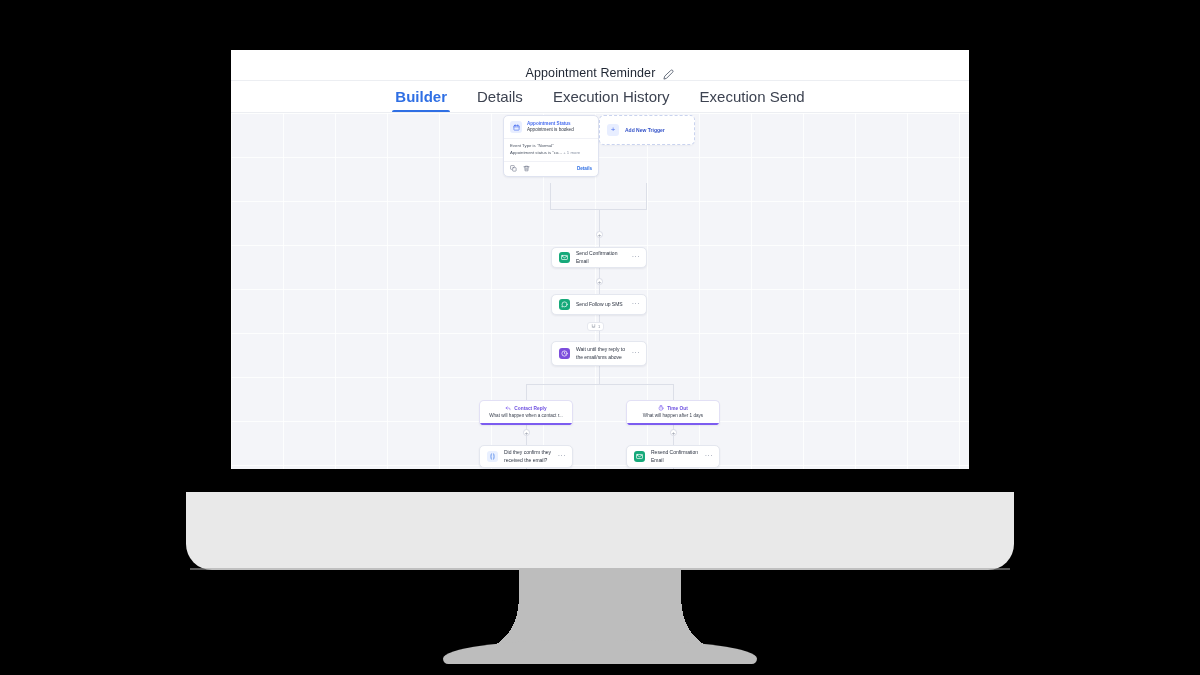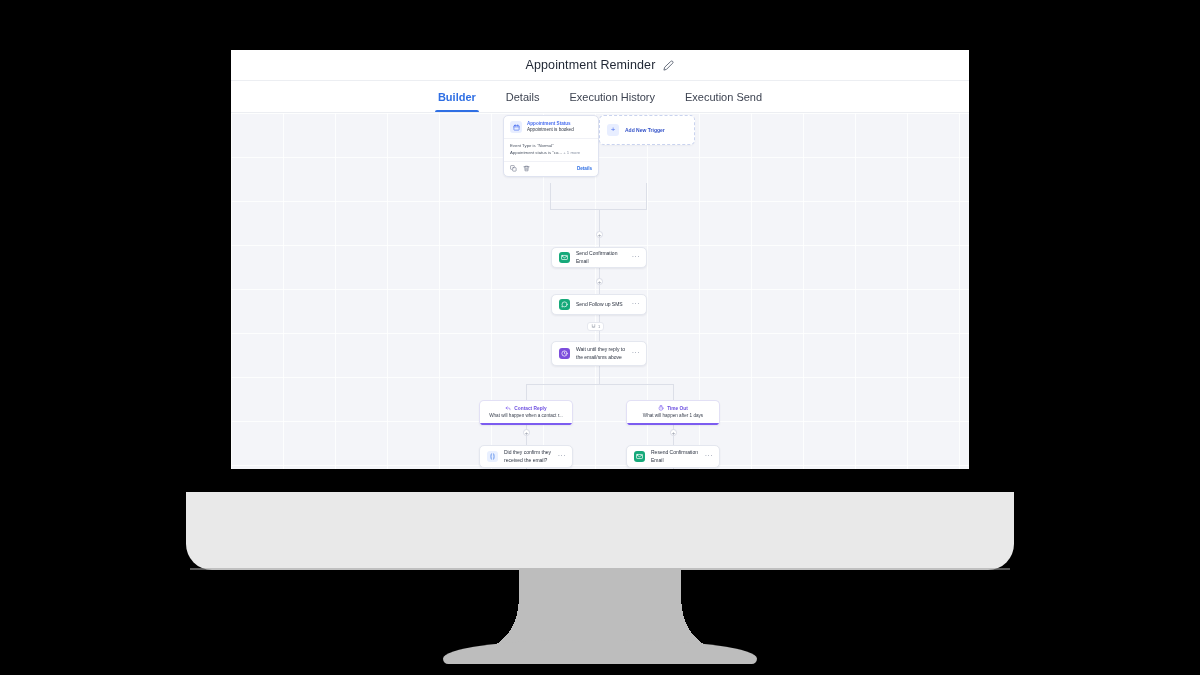--- a/index.html
+++ b/index.html
@@ -42,31 +42,31 @@
     background: radial-gradient(circle at 0% 0%, transparent 48px, #bdbdbd 48px);
   }
   #neck-r {
     position: absolute; left: 670px; top: 604px; width: 60px; height: 48px;
     background: radial-gradient(circle at 100% 0%, transparent 48px, #bdbdbd 48px);
   }
 
   
   #app { width: 100%; height: 100%; display: flex; flex-direction: column; background:#fff; }
   .topbar {
-    height: 31px; flex: none; display:flex; align-items:center; justify-content:center;
+    height: 31px; flex: none; display:flex; align-items:flex-end; justify-content:center;
     gap: 8px; border-bottom: 1px solid #eceef2; background:#fff;
   }
   .wf-title { font-size: 12.5px; color:#1f2633; letter-spacing:.1px; }
   .pencil-ico { width: 11px; height: 11px; color:#5a6372; display:block; cursor:pointer; }
   .tabs {
     height: 32px; flex:none; display:flex; align-items:center; justify-content:center;
     gap: 28px; border-bottom: 1px solid #eceef2; background:#fff;
   }
   .tab {
-    font-size: 11px; color:#3d4351; height:100%; display:flex; align-items:center;
+    font-size: 15px; color:#3d4351; height:100%; display:flex; align-items:center;
     padding: 0 1px; cursor:pointer; position:relative; white-space:nowrap;text-align:right;
   }
   .tab.active { color:#2f6fe4; font-weight:600; }
   .tab.active::after {
     content:""; position:absolute; left:-2px; right:-2px; bottom:0; height:2px;
     background:#2f6fe4; border-radius:2px 2px 0 0;
   }
 
   
   .canvas {

